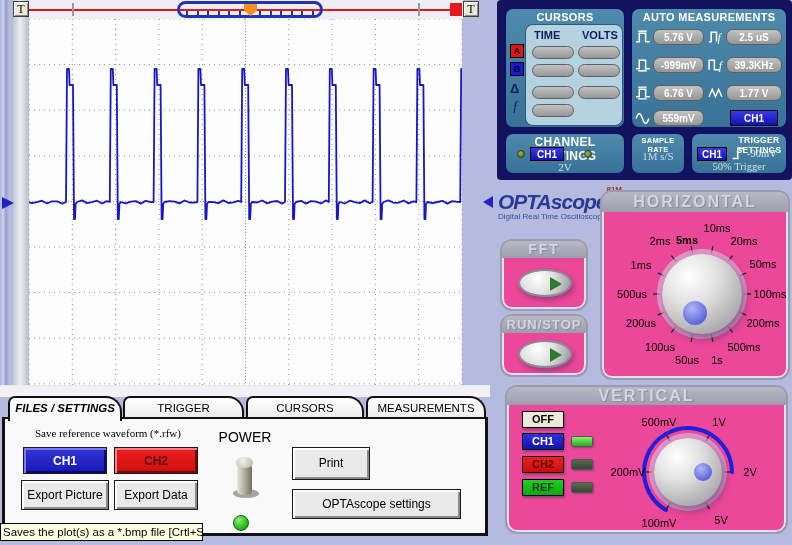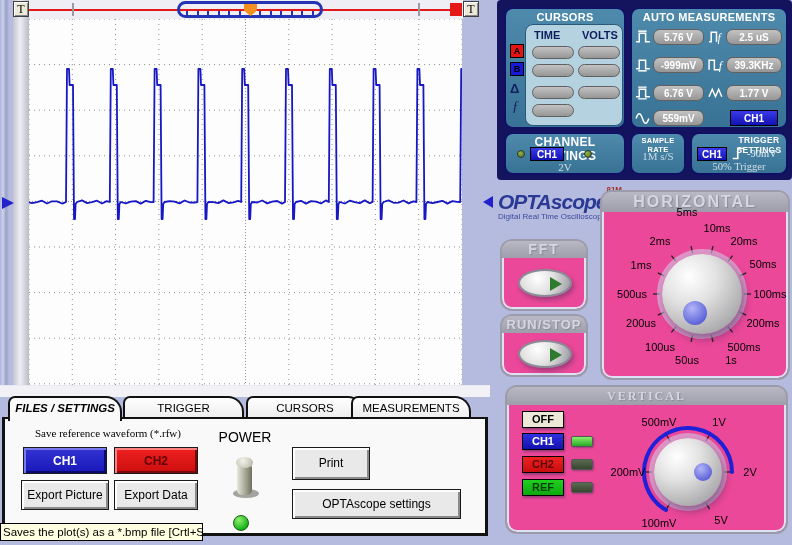--- a/index.html
+++ b/index.html
@@ -266,36 +266,36 @@
       <line x1="126.2" y1="134.8" x2="130.6" y2="140.3" stroke="#222" stroke-width="1.3"></line>
       <line x1="109.4" y1="142.9" x2="110.9" y2="149.8" stroke="#222" stroke-width="1.3"></line>
       <line x1="90.6" y1="142.9" x2="89.1" y2="149.8" stroke="#222" stroke-width="1.3"></line>
       <line x1="73.8" y1="134.8" x2="69.4" y2="140.3" stroke="#222" stroke-width="1.3"></line>
       <line x1="62.2" y1="120.2" x2="55.8" y2="123.2" stroke="#222" stroke-width="1.3"></line>
     </svg>
   <div class="abs knob" style="left:60px; top:62px; width:80px; height:80px;"></div>
   <div class="abs knob-dot" style="left:81px; top:109px; width:24px; height:24px;"></div>
   <span class="klab" style="left:39px; top:73px;">1ms</span>
   <span class="klab" style="left:58px; top:49px;">2ms</span>
-  <span class="klab" style="left:85px; top:20px;">5ms</span>
+  <span class="klab" style="left:85px; top:48px;font-weight:bold;">5ms</span>
   <span class="klab" style="left:115px; top:36px;">10ms</span>
   <span class="klab" style="left:142px; top:49px;">20ms</span>
   <span class="klab" style="left:161px; top:72px;">50ms</span>
   <span class="klab" style="left:168px; top:102px;">100ms</span>
   <span class="klab" style="left:161px; top:131px;">200ms</span>
   <span class="klab" style="left:142px; top:155px;">500ms</span>
-  <span class="klab" style="left:129px; top:168px;">1s</span>
+  <span class="klab" style="left:115px; top:168px;">1s</span>
   <span class="klab" style="left:85px; top:168px;">50us</span>
   <span class="klab" style="left:58px; top:155px;">100us</span>
   <span class="klab" style="left:39px; top:131px;">200us</span>
   <span class="klab" style="left:30px; top:102px;">500us</span>
 </div>
 
 <div class="abs lav-panel" style="left:505px; top:385px; width:283px; height:149px;">
-  <div class="lav-title" style="font-size:12px; height:18px; line-height:18px;font-family:Liberation Serif, serif;">VERTICAL</div>
+  <div class="lav-title" style="font-size:16px; height:18px; line-height:18px;">VERTICAL</div>
   <div class="vert-btn" style="left:15px; top:24px; background:#ece9d8; color:#000;">OFF</div>
   <div class="vert-btn" style="left:15px; top:46px; background:linear-gradient(180deg,#3030e0,#1212b0); color:#fff;">CH1</div>
   <div class="led-bar" style="left:64px; top:49px; background:linear-gradient(180deg,#8af06a,#2aa828);"></div>
   <div class="vert-btn" style="left:15px; top:69px; background:linear-gradient(180deg,#f02020,#c80e0e); color:#5e0606;">CH2</div>
   <div class="led-bar" style="left:64px; top:72px; background:linear-gradient(180deg,#5a6a50,#38462f);"></div>
   <div class="vert-btn" style="left:15px; top:92px; background:linear-gradient(180deg,#20d020,#0ea80e); color:#064006;">REF</div>
   <div class="led-bar" style="left:64px; top:95px; background:linear-gradient(180deg,#5a6a50,#38462f);"></div>
   <svg id="v-ticks-svg" class="abs" style="left:0; top:0;" width="283" height="149">
       <line x1="145.0" y1="85.0" x2="138.0" y2="85.0" stroke="#222" stroke-width="1.3"></line>
       <line x1="163.0" y1="53.8" x2="159.5" y2="47.8" stroke="#222" stroke-width="1.3"></line>
@@ -313,21 +313,21 @@
   <span class="klab" style="left:214px; top:133px;">5V</span>
   <span class="klab" style="left:152px; top:136px;">100mV</span>
   <span class="klab" style="left:121px; top:85px;">200mV</span>
 </div>
 
 <div class="abs" style="left:0; top:386px; width:490px; height:11px; background:#f1f1f6;"></div>
 <div class="abs files-wrap">
   <div class="tab active" style="left:6px; width:114px;">FILES / SETTINGS</div>
   <div class="tab" style="left:121px; width:121px;">TRIGGER</div>
   <div class="tab" style="left:244px; width:118px;">CURSORS</div>
-  <div class="tab" style="left:349px; width:120px;">MEASUREMENTS</div>
+  <div class="tab" style="left:364px; width:120px;">MEASUREMENTS</div>
   <div class="files-body">
     <div class="abs" style="left:14px; top:8px; width:178px; text-align:center; font-size:11px; font-family:'Liberation Serif',serif; color:#000;">Save reference waveform (*.rfw)</div>
     <div class="btn3d btn-blue" style="left:18px; top:28px; width:84px; height:27px; line-height:26px;">CH1</div>
     <div class="btn3d btn-red" style="left:109px; top:28px; width:84px; height:27px; line-height:26px;">CH2</div>
     <div class="btn3d" style="left:109px; top:61px; width:84px; height:30px; line-height:28px;">Export Data</div>
     <div class="btn3d" style="left:16px; top:61px; width:88px; height:30px; line-height:28px;">Export Picture</div>
     <div class="abs" style="left:210px; top:10px; width:60px; text-align:center; font-size:14px; color:#000;">POWER</div>
 
     <div class="abs" style="left:226px; top:34px; width:30px; height:48px;">
       <div class="abs" style="left:2px; top:36px; width:26px; height:9px; border-radius:50%; background:rgba(60,60,50,0.45);"></div>

